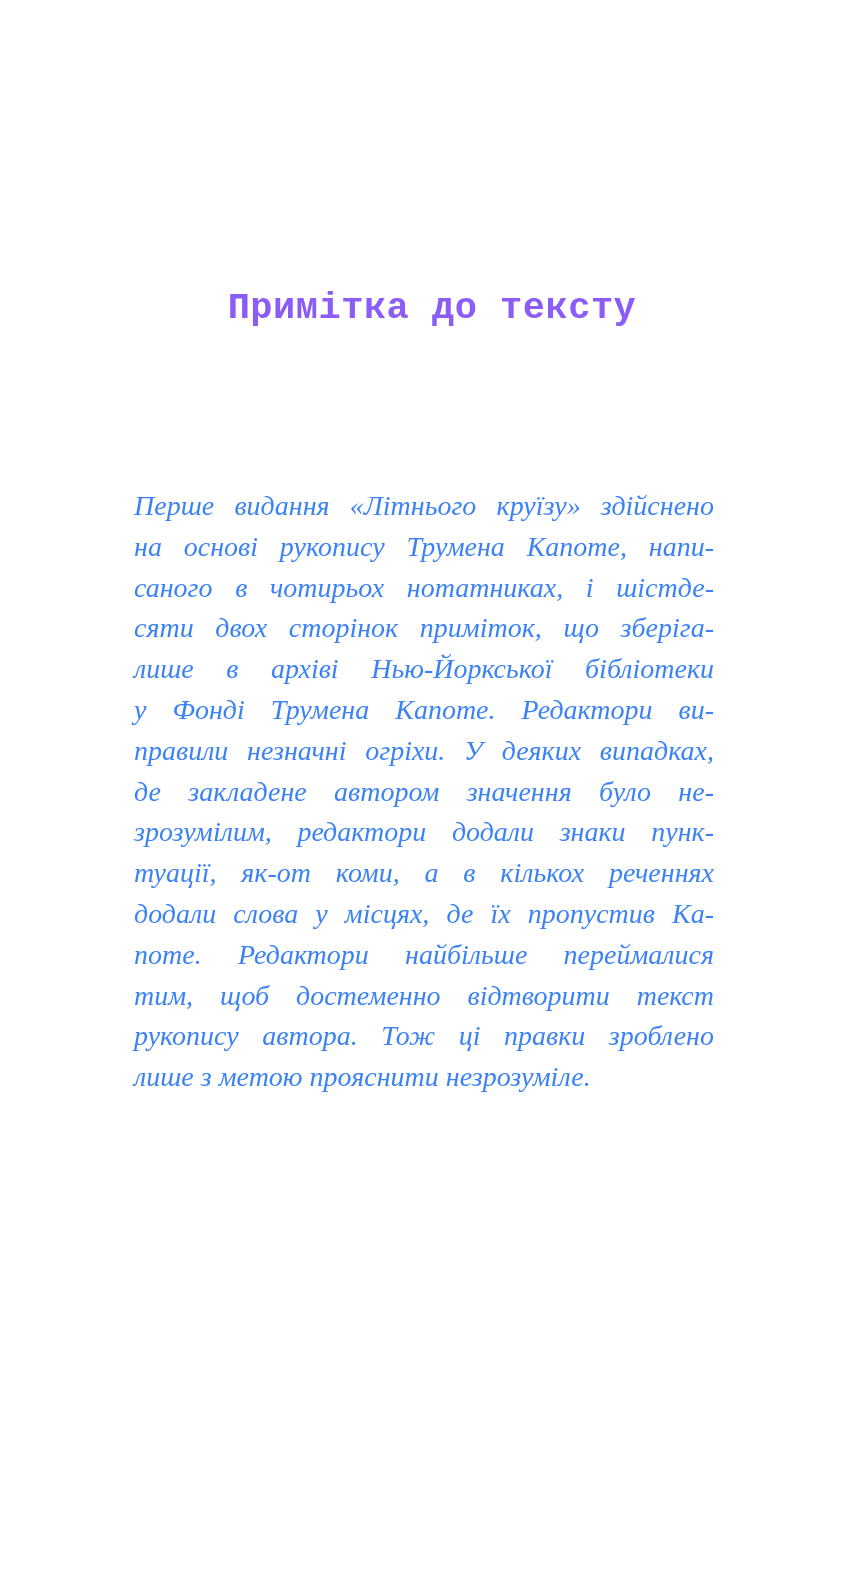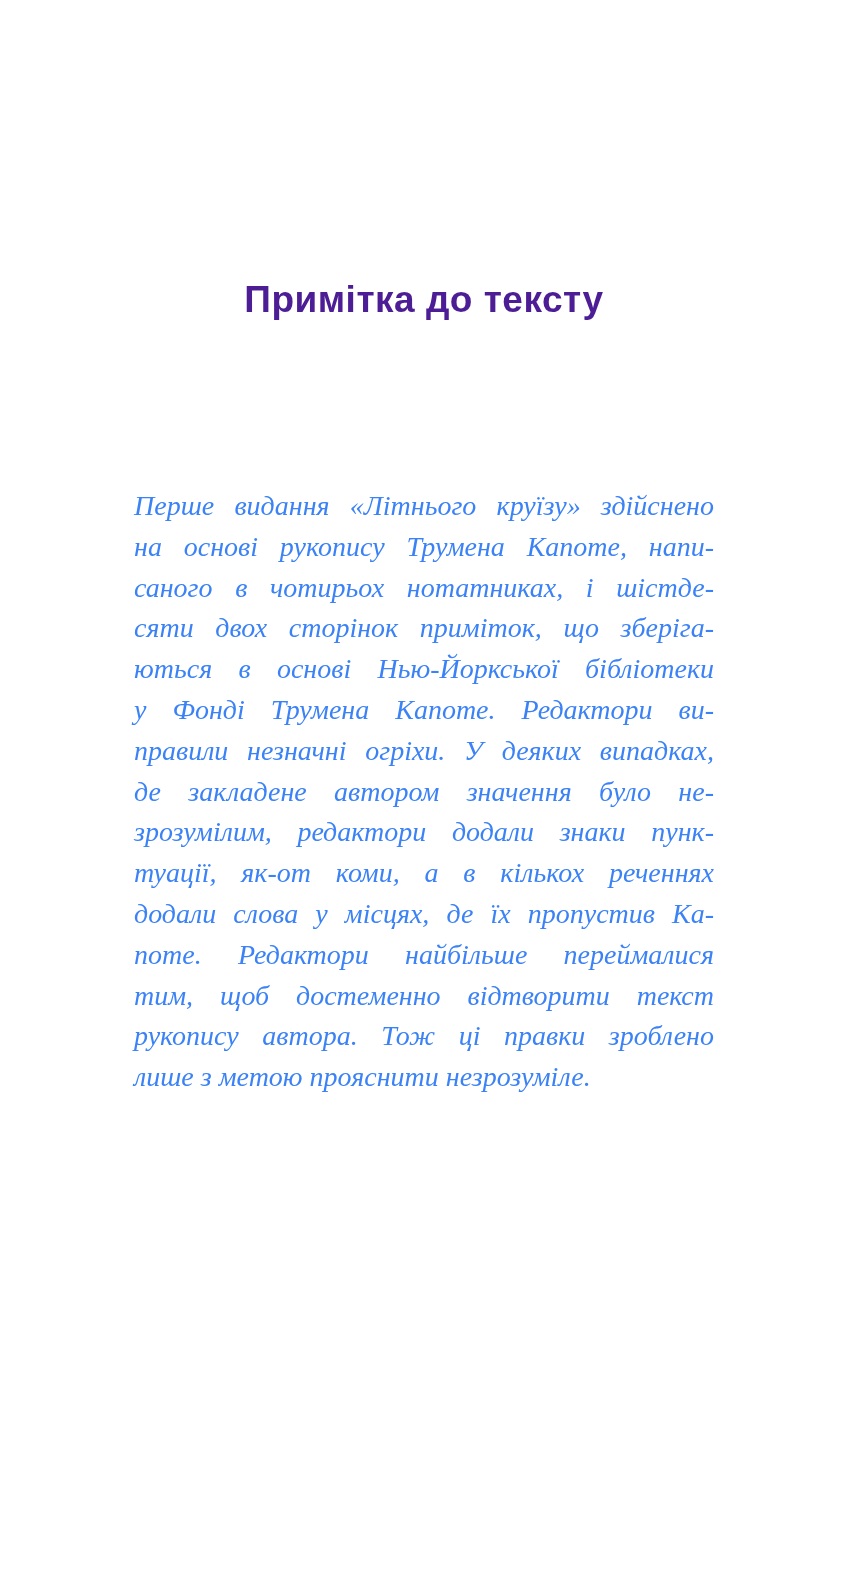--- a/index.html
+++ b/index.html
@@ -14,28 +14,28 @@
     background: #ffffff;
     color: #141414;
     overflow: hidden;
     font-family: "Liberation Serif", serif;
   }
   .title {
     position: absolute;
     left: 134px;
     top: 279px;
     width: 580px;
-    margin: 0;
+    margin: 8px;
     text-align: center;
-    font-family: Liberation Sans, sans-serif;
+    font-family: Liberation Mono, monospace;
     font-weight: 700;
     font-size: 37px;
     line-height: 1.15;
     letter-spacing: 0.5px;
-    color: #4c1d95;
+    color: #8b5cf6;
   }
   .body-block {
     position: absolute;
     left: 134px;
     top: 486px;
     width: 580px;
   }
   .line {
     font-family: Liberation Serif, serif;
     font-style: italic;
@@ -68,21 +68,21 @@
 
 <div class="page">
 
   <h1 class="title">Примітка до тексту</h1>
 
   <div class="body-block">
     <div class="line">Перше видання «Літнього круїзу» здійснено</div>
     <div class="line">на основі рукопису Трумена Капоте, напи-</div>
     <div class="line">саного в чотирьох нотатниках, і шістде-</div>
     <div class="line">сяти двох сторінок приміток, що зберіга-</div>
-    <div class="line">ються в основі Нью-Йоркської бібліотеки</div>
+    <div class="line">лише в архіві Нью-Йоркської бібліотеки</div>
     <div class="line">у Фонді Трумена Капоте. Редактори ви-</div>
     <div class="line">правили незначні огріхи. У деяких випадках,</div>
     <div class="line">де закладене автором значення було не-</div>
     <div class="line">зрозумілим, редактори додали знаки пунк-</div>
     <div class="line">туації, як-от коми, а в кількох реченнях</div>
     <div class="line">додали слова у місцях, де їх пропустив Ка-</div>
     <div class="line">поте. Редактори найбільше переймалися</div>
     <div class="line">тим, щоб достеменно відтворити текст</div>
     <div class="line">рукопису автора. Тож ці правки зроблено</div>
     <div class="line last">лише з метою прояснити незрозуміле.</div>

